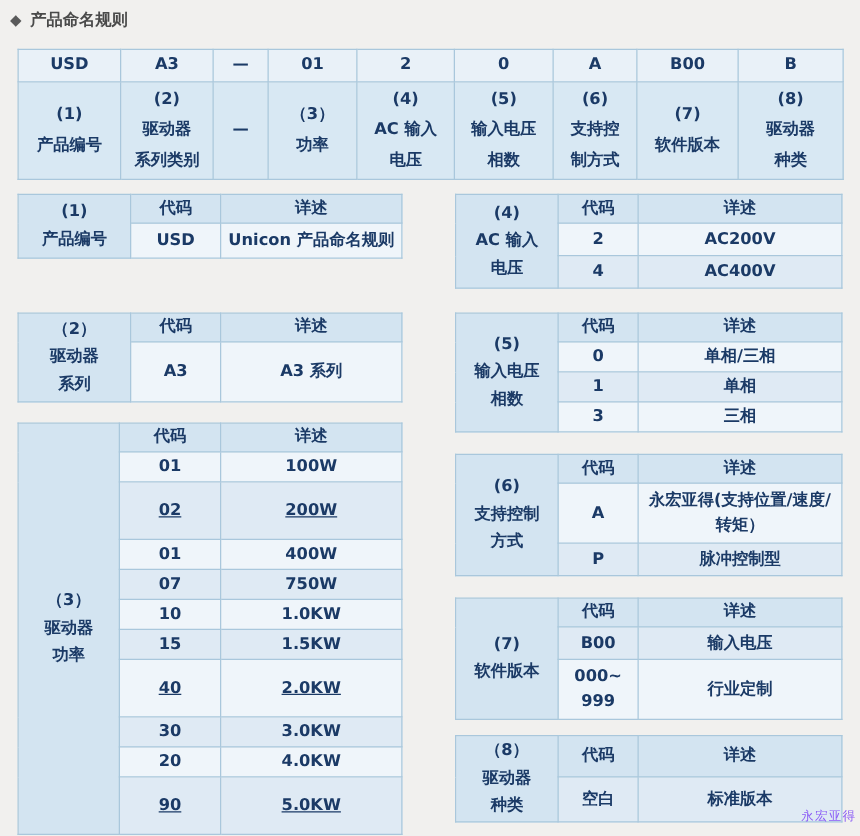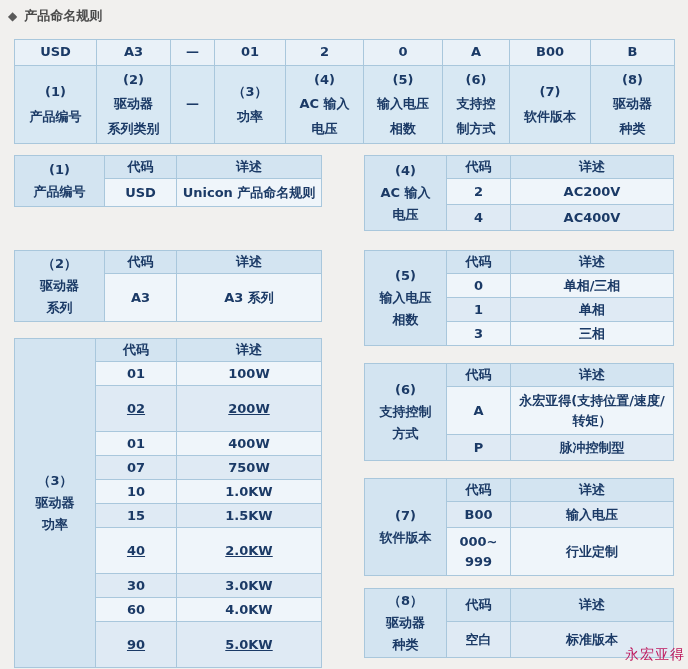--- a/index.html
+++ b/index.html
@@ -52,21 +52,21 @@
   #t2{left:14px;top:250px;width:308px;}
   #t3{left:14px;top:338px;width:308px;}
   #t4{left:364px;top:155px;width:310px;}
   #t5{left:364px;top:250px;width:310px;}
   #t6{left:364px;top:363px;width:310px;}
   #t7{left:364px;top:478px;width:310px;}
   #t8{left:364px;top:588px;width:310px;}
   
   .watermark{
     position:absolute;right:3px;top:646px;
-    font-size:14px;color:#be185d;letter-spacing:1px;
+    font-size:10px;color:#8b5cf6;letter-spacing:1px;
   }
 </style>
 </head>
 <body>
 
 <div id="page">
 
   <div class="doc-title">
     <span class="diamond">◆</span>
     <span>产品命名规则</span>
@@ -204,21 +204,21 @@
     </tr>
     <tr class="r44 light">
       <td>40</td>
       <td>2.0KW</td>
     </tr>
     <tr class="r22 blue">
       <td>30</td>
       <td>3.0KW</td>
     </tr>
     <tr class="r22 light">
-      <td>60</td>
+      <td>20</td>
       <td>4.0KW</td>
     </tr>
     <tr class="r44 blue">
       <td>90</td>
       <td>5.0KW</td>
     </tr>
   </tbody>
     </table>
 
   <table id="t4" class="sub">

